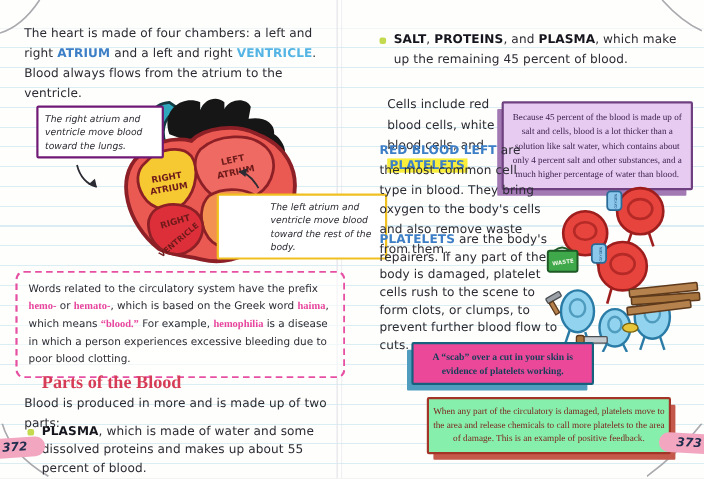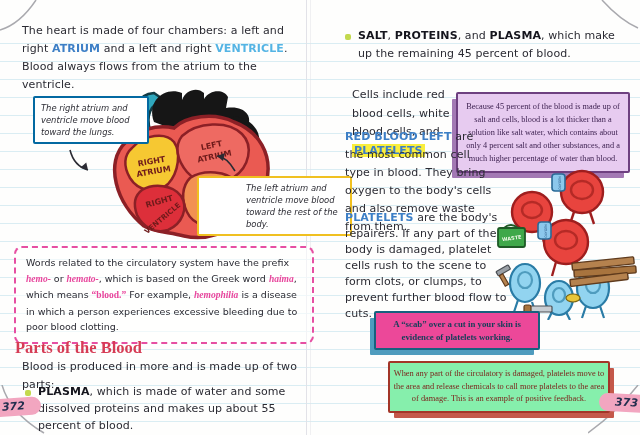--- a/index.html
+++ b/index.html
@@ -8,24 +8,24 @@
   .rules{position:absolute;left:0;right:0;top:26px;bottom:0;
          background:repeating-linear-gradient(to bottom,transparent 0 17px,#daedf3 17px 18px);}
   .gutter{position:absolute;top:0;bottom:0;width:1px;background:#e2e2e8;}
   .abs{position:absolute;}
   .hw{font-size:11px;line-height:18px;letter-spacing:.1px;}
   .hw-sm{font-size:8.4px;line-height:12px;font-style:italic;color:#2b2b33;}
   .b{font-weight:bold;color:#15151d;}
   .blue{color:#3d7fc6;font-weight:bold;}
   .cyan{color:#54b4e4;font-weight:bold;}
   .hl{background:#f9ee3c;color:#3d7fc6;font-weight:bold;padding:0 2px;}
-  .pk{color:#e8459c;font-weight:bold;font-style:italic;font-family:"Liberation Serif",serif;}
+  .pk{color:#e8459c;font-weight:bold;font-family:"Liberation Serif",serif;}
   .pk-up{color:#e8459c;font-weight:bold;font-family:"Liberation Serif",serif;}
   .callout{background:#fff;padding:4px 6px;}
-  .callout.purple{border:2px solid #0369a1;border-radius:2px;}
+  .callout.purple{border:2px solid #701a75;border-radius:2px;}
   .callout.yellow{border:2.5px solid #f0c020;border-radius:2px;}
   .dashedbox{border:2.5px dashed #e64fa2;border-radius:8px;background:rgba(255,255,255,.6);
              padding:7px 10px;font-size:9.5px;line-height:15.5px;}
   .heading{font-family:"Liberation Serif",serif;font-weight:bold;font-size:16.5px;color:#d63c55;}
   .bullet-dot{width:6px;height:6px;border-radius:2px;background:#c3d94e;}
   .note{font-family:"Liberation Serif",serif;text-align:center;border-radius:2px;}
   .note.purple{background:#e7cbf0;border:2px solid #6e4080;box-shadow:-5px 6px 0 -1px #a379b4;
                color:#3f2352;font-size:8.3px;line-height:13px;padding:6px 8px;}
   .note.blue{background:#ec4899;border:2px solid #16617e;box-shadow:-5px 6px 0 -1px #4f9cbe;
              color:#123f58;font-size:8.8px;line-height:12.5px;padding:5px 8px;}
@@ -99,21 +99,21 @@
   </svg>
 
   <div class="abs callout yellow hw-sm" style="left:197px;top:176px;width:98px;padding-left:47px;"><span>The left atrium and ventricle move blood toward the rest of the body.</span></div>
   <svg class="abs" style="left:211px;top:151px;" width="28" height="24">
     <path class="arrow" d="M24,20 Q16,6 6,5"></path>
       <polygon points="6,5 14,2 12,10" fill="#2b2b33"></polygon>
   </svg>
 
   <div class="abs dashedbox" style="left:14px;top:246px;width:276px;"><span>Words related to the circulatory system have the prefix </span><span class="pk">hemo-</span><span> or </span><span class="pk">hemato-</span><span>, which is based on the Greek word </span><span class="pk">haima</span><span>, which means </span><span class="pk-up">“blood.”</span><span> For example, </span><span class="pk">hemophilia</span><span> is a disease in which a person experiences excessive bleeding due to poor blood clotting.</span></div>
 
-  <h2 class="abs heading" style="left:15px;top:338px;margin:0;">Parts of the Blood</h2>
+  <h2 class="abs heading" style="left:38px;top:338px;margin:0;">Parts of the Blood</h2>
   <p class="abs hw" style="left:22px;top:358px;width:284px;margin:0;">Blood is produced in more and is made up of two parts:</p>
 
   <div class="abs bullet-dot" style="left:25px;top:390px;"></div>
   <p class="abs hw" style="left:38px;top:383px;width:262px;margin:0;line-height:17px;"><span class="b">PLASMA</span><span>, which is made of water and some dissolved proteins and makes up about 55 percent of blood.</span></p>
 
   <div class="abs ribbon" style="left:-14px;top:398px;transform:rotate(-4deg);"><span>372</span></div>
 
   <div class="abs bullet-dot" style="left:345px;top:34px;"></div>
   <p class="abs hw" style="left:358px;top:27px;width:258px;margin:0;"><span class="b">SALT</span><span>, </span><span class="b">PROTEINS</span><span>, and </span><span class="b">PLASMA</span><span>, which make up the remaining 45 percent of blood.</span></p>
 

